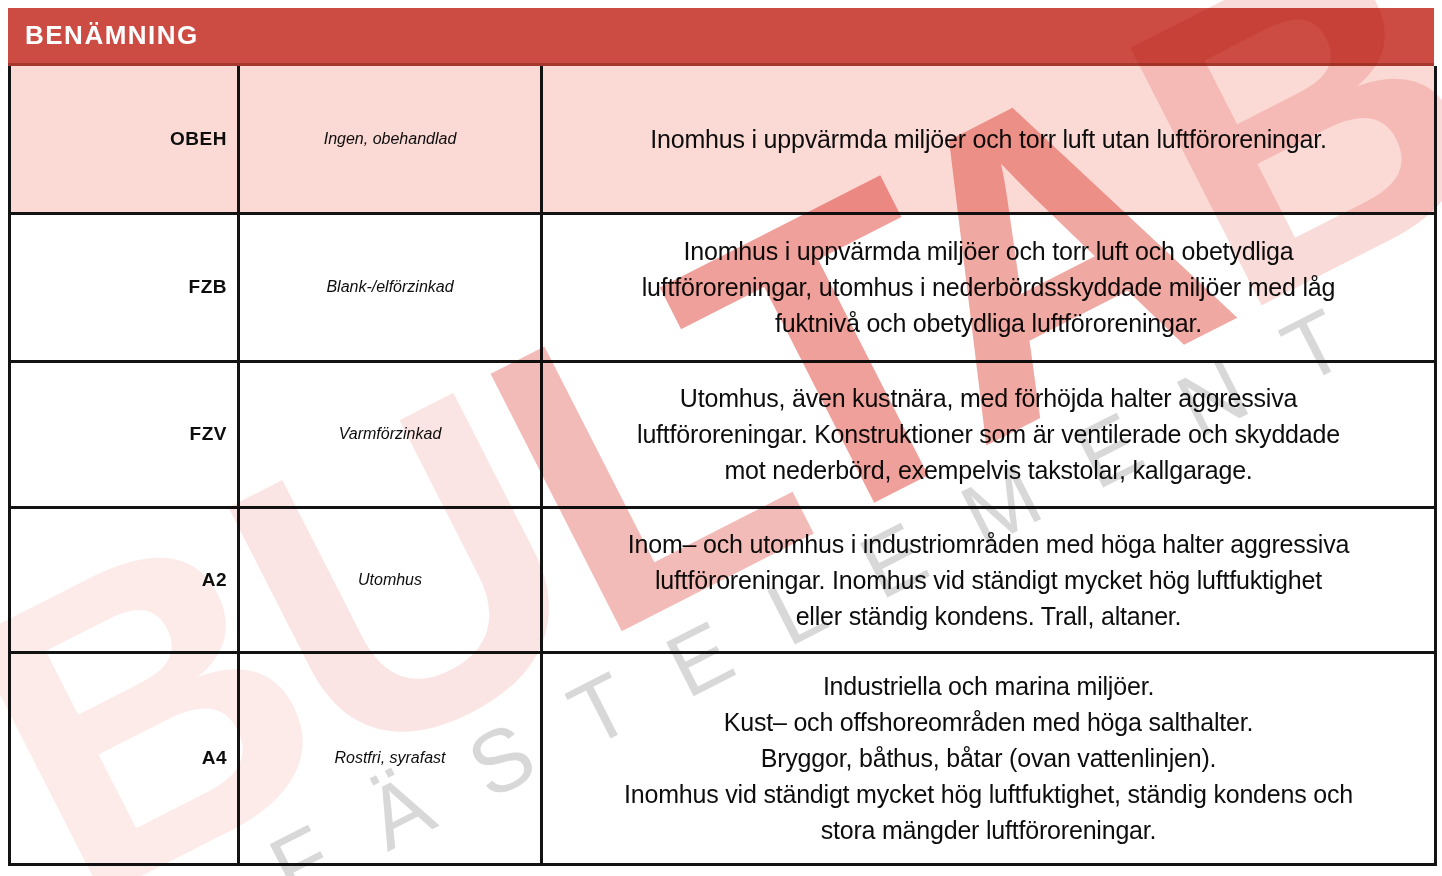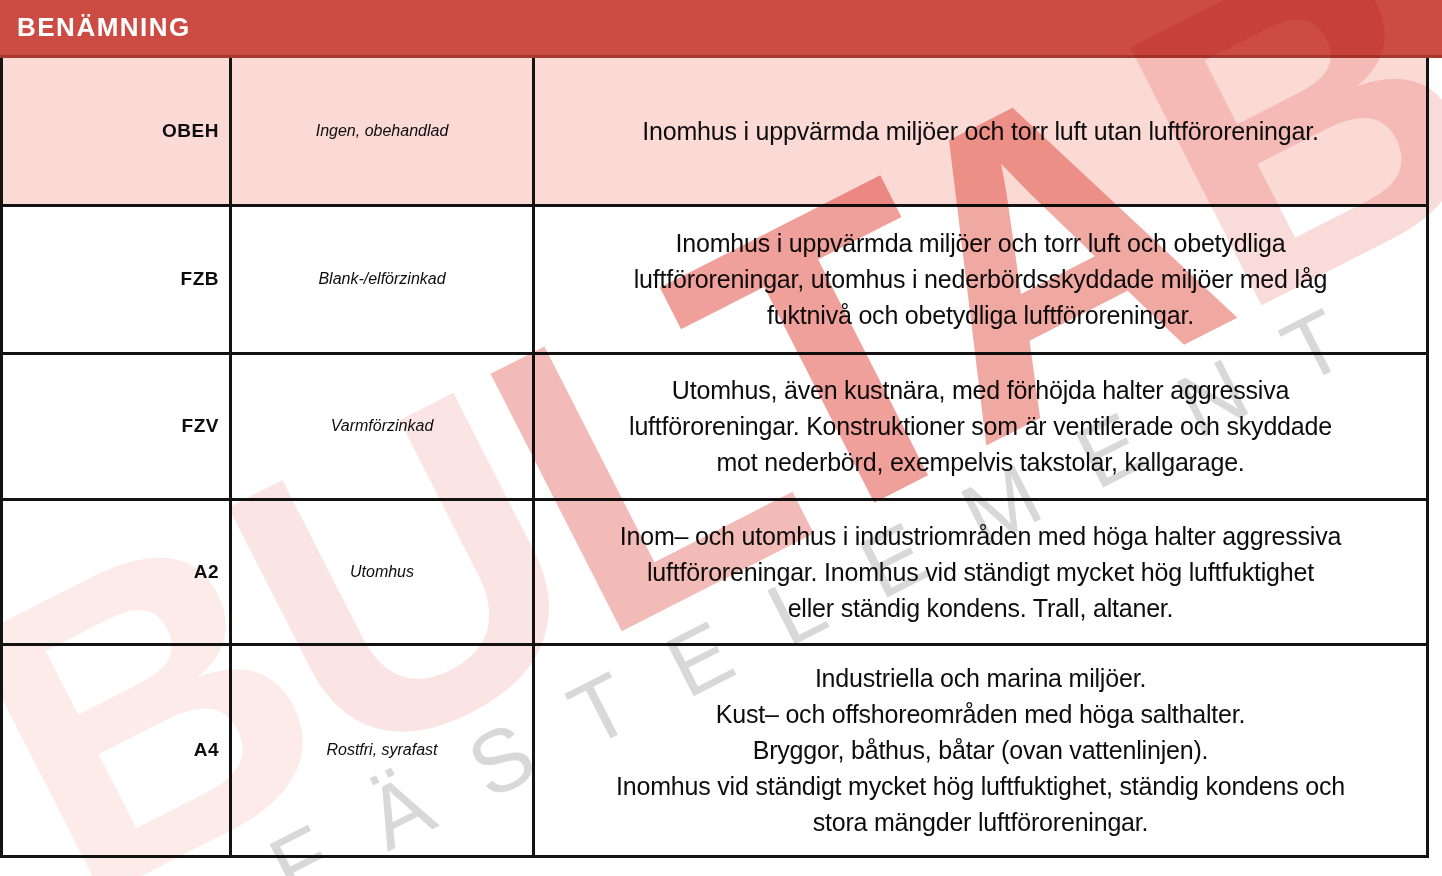--- a/index.html
+++ b/index.html
@@ -1,19 +1,20 @@
 <!DOCTYPE html>
 <html style="--header-bg: #cc4b43; --header-accent: #a6392f; --header-text: #ffffff; --row-highlight-bg: #fbd9d5; --row-bg: #ffffff; --table-border: #131313; --text: #0d0d0d;"><head>
 <meta charset="utf-8">
 <style>
   html,body { margin:0; padding:0; background:#ffffff; }
   .page {
     position:relative;
     width:1442px; height:876px;
     box-sizing:border-box;
+    padding:8px;
     background:#ffffff;
     overflow:hidden;
     font-family:"Liberation Sans", sans-serif;
     color:var(--text, #0d0d0d);
   }
   
   .header-bar {
     height:58px;
     box-sizing:border-box;
     background:var(--header-bg, #cc4b43);

